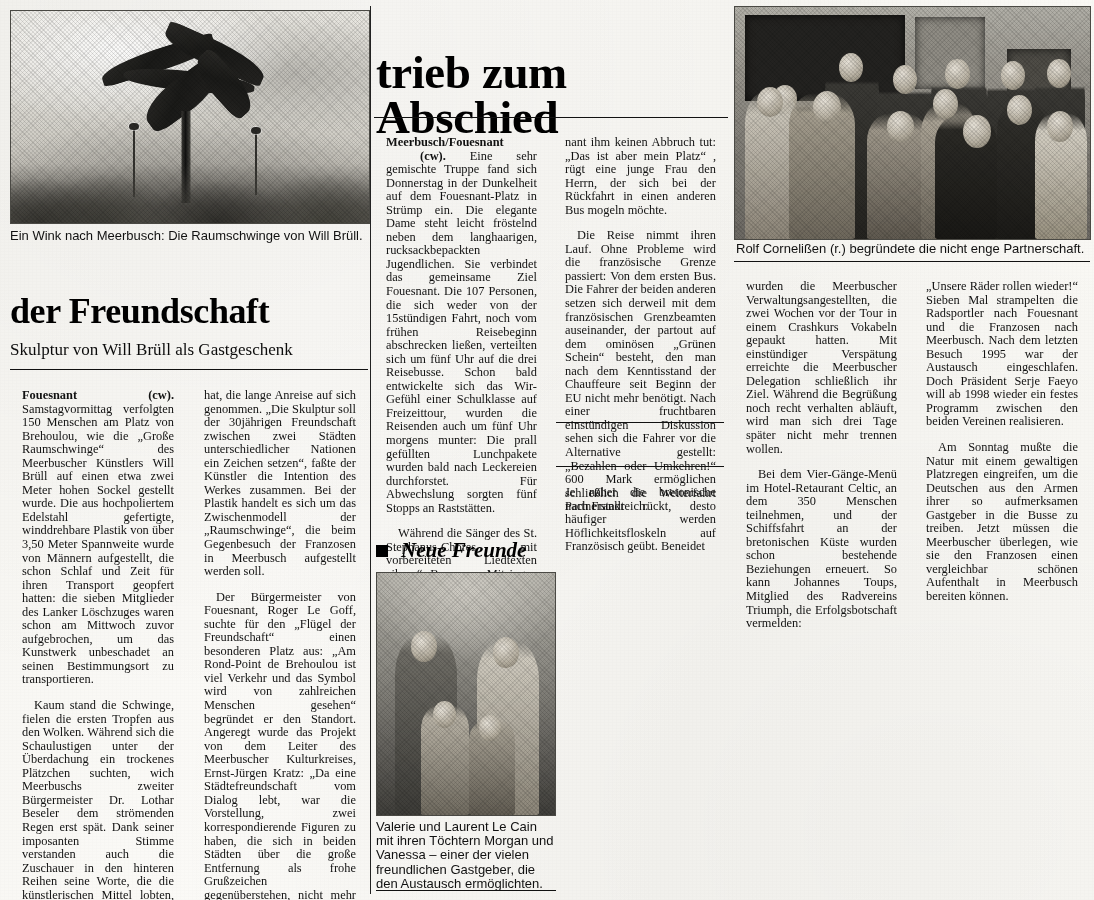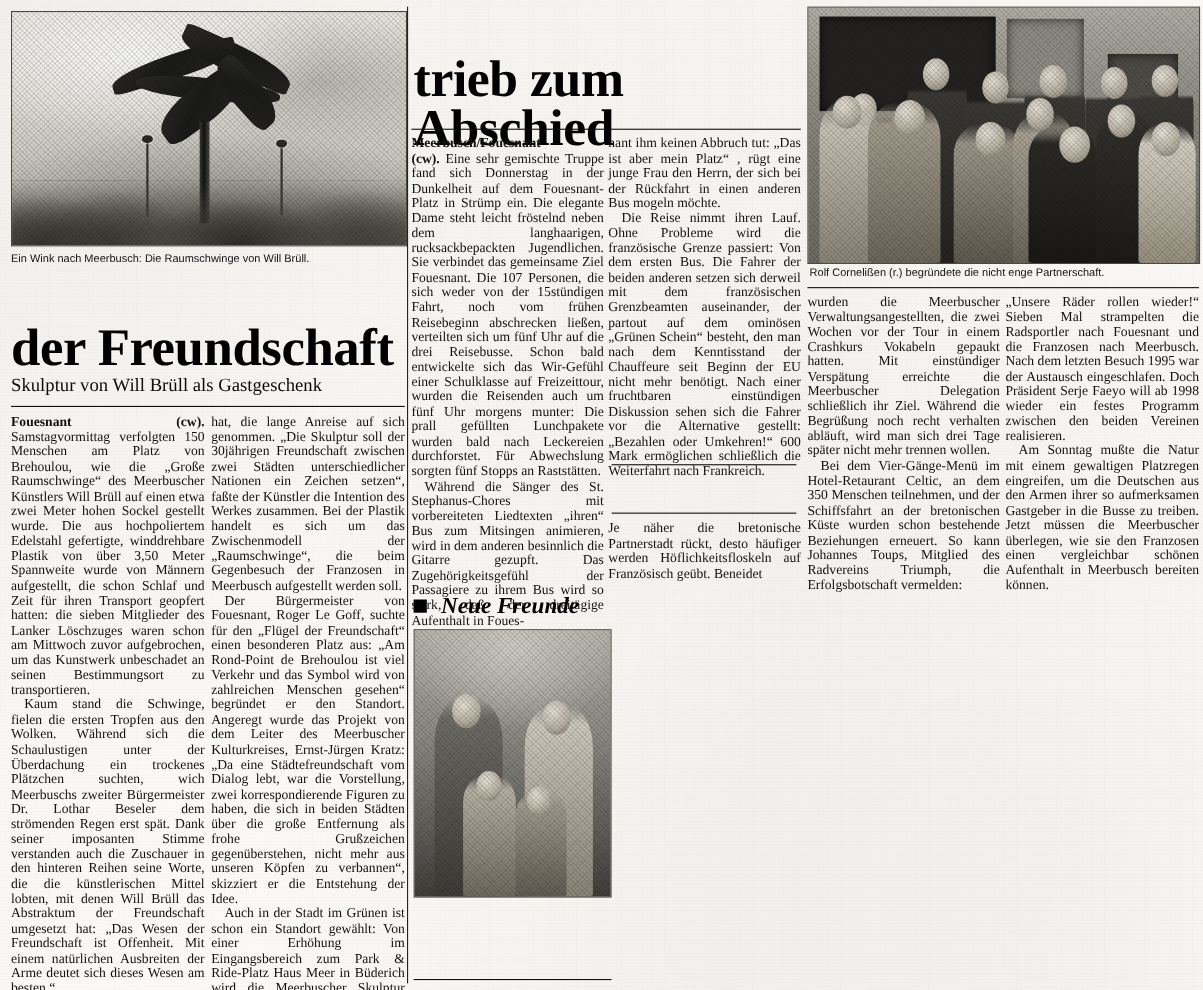--- a/index.html
+++ b/index.html
@@ -44,21 +44,21 @@
     hyphens: manual;
   }
   .body-text {
     font-family: "Liberation Serif", serif;
     font-size: 12.4px;
     line-height: 13.55px;
     color: #111;
     text-align: justify;
   }
   .body-text p {
-    margin: 0;
+    margin: 12px;
     text-indent: 12px;
   }
   .body-text p.first { text-indent: 0; }
   .lead { font-weight: bold; }
 
   
   .hl-main {
     font-family: "Liberation Serif", serif;
     font-weight: bold;
     line-height: 0.96;
@@ -75,21 +75,21 @@
   .sub-hl {
     font-family: "Liberation Serif", serif;
     font-size: 17px;
     font-weight: normal;
     color: #0c0c0c;
   }
 
   
   .caption {
     font-family: "Liberation Sans", sans-serif;
-    font-size: 10px;
+    font-size: 13px;
     line-height: 14.2px;
     color: #111;
   }
 
   
   .photo {
     position: absolute;
     overflow: hidden;
     background: #b9b7b2;
     border: 1px solid #4a4944;
@@ -218,21 +218,21 @@
     <div class="lamp-stem" style="left:122px; top:118px; height:68px;"></div>
     <div class="lamp" style="left:118px; top:112px; width:10px; height:7px; border-radius:50%/60%;"></div>
     <div class="lamp-stem" style="left:244px; top:122px; height:62px;"></div>
     <div class="lamp" style="left:240px; top:116px; width:10px; height:7px; border-radius:50%/60%;"></div>
     <div class="tree-line"></div>
     <div class="ht"></div>
   </div>
 
   <div class="caption" style="position:absolute; left:10px; top:229px; width:358px;">Ein Wink nach Meerbusch: Die Raumschwinge von Will Brüll.</div>
 
-  <div class="hl-main" style="position:absolute; left:10px; top:294px; width:360px; font-size:48px;">der Freundschaft</div>
+  <div class="hl-main" style="position:absolute; left:10px; top:294px; width:360px; font-size:36px;">der Freundschaft</div>
 
   <div class="sub-hl" style="position:absolute; left:10px; top:340px; width:360px;">Skulptur von Will Brüll als Gastgeschenk</div>
 
   <div class="rule-h" style="left:10px; top:369px; width:358px; height:1px;"></div>
 
   <div class="col body-text" style="left:10px; top:377px; width:176px;">
     <p class="first"><span class="lead">Fouesnant (cw).</span><span> Samstagvormittag verfolgten 150 Menschen am Platz von Brehoulou, wie die „Große Raumschwinge“ des Meerbuscher Künstlers Will Brüll auf einen etwa zwei Meter hohen Sockel gestellt wurde. Die aus hochpoliertem Edelstahl gefertigte, winddrehbare Plastik von über 3,50 Meter Spannweite wurde von Männern aufgestellt, die schon Schlaf und Zeit für ihren Transport geopfert hatten: die sieben Mitglieder des Lanker Löschzuges waren schon am Mittwoch zuvor aufgebrochen, um das Kunstwerk unbeschadet an seinen Bestimmungsort zu transportieren.</span></p>
     <p>Kaum stand die Schwinge, fielen die ersten Tropfen aus den Wolken. Während sich die Schaulustigen unter der Überdachung ein trockenes Plätzchen suchten, wich Meerbuschs zweiter Bürgermeister Dr. Lothar Beseler dem strömenden Regen erst spät. Dank seiner imposanten Stimme verstanden auch die Zuschauer in den hinteren Reihen seine Worte, die die künstlerischen Mittel lobten, mit denen Will Brüll das Abstraktum der Freundschaft umgesetzt hat: „Das Wesen der Freundschaft ist Offenheit. Mit einem natürlichen Ausbreiten der Arme deutet sich dieses Wesen am besten.“</p>
 
   </div>
@@ -331,17 +331,18 @@
     <div class="head" style="left:116px; top:64px; width:26px; height:31px;"></div>
 
     <div class="person" style="left:44px; top:132px; width:48px; height:110px; background:linear-gradient(180deg,rgba(0,0,0,0) 0%,#b7b1a4 12%,#6f6a5f 100%);"></div>
     <div class="head" style="left:56px; top:128px; width:23px; height:27px;"></div>
 
     <div class="person" style="left:92px; top:146px; width:46px; height:96px; background:linear-gradient(180deg,rgba(0,0,0,0) 0%,#a39d90 12%,#615c52 100%);"></div>
     <div class="head" style="left:102px; top:142px; width:22px; height:26px;"></div>
     <div class="ht"></div>
   </div>
 
+  <div class="caption" style="position:absolute; left:376px; top:820px; width:180px;">Valerie und Laurent Le Cain mit ihren Töchtern Morgan und Vanessa – einer der vielen freundlichen Gastgeber, die den Austausch ermöglichten.</div>
 
   <div class="rule-h" style="left:376px; top:890px; width:180px; height:1px;"></div>
 
   <div class="grain"></div>
 </div>
 
 </body></html>

